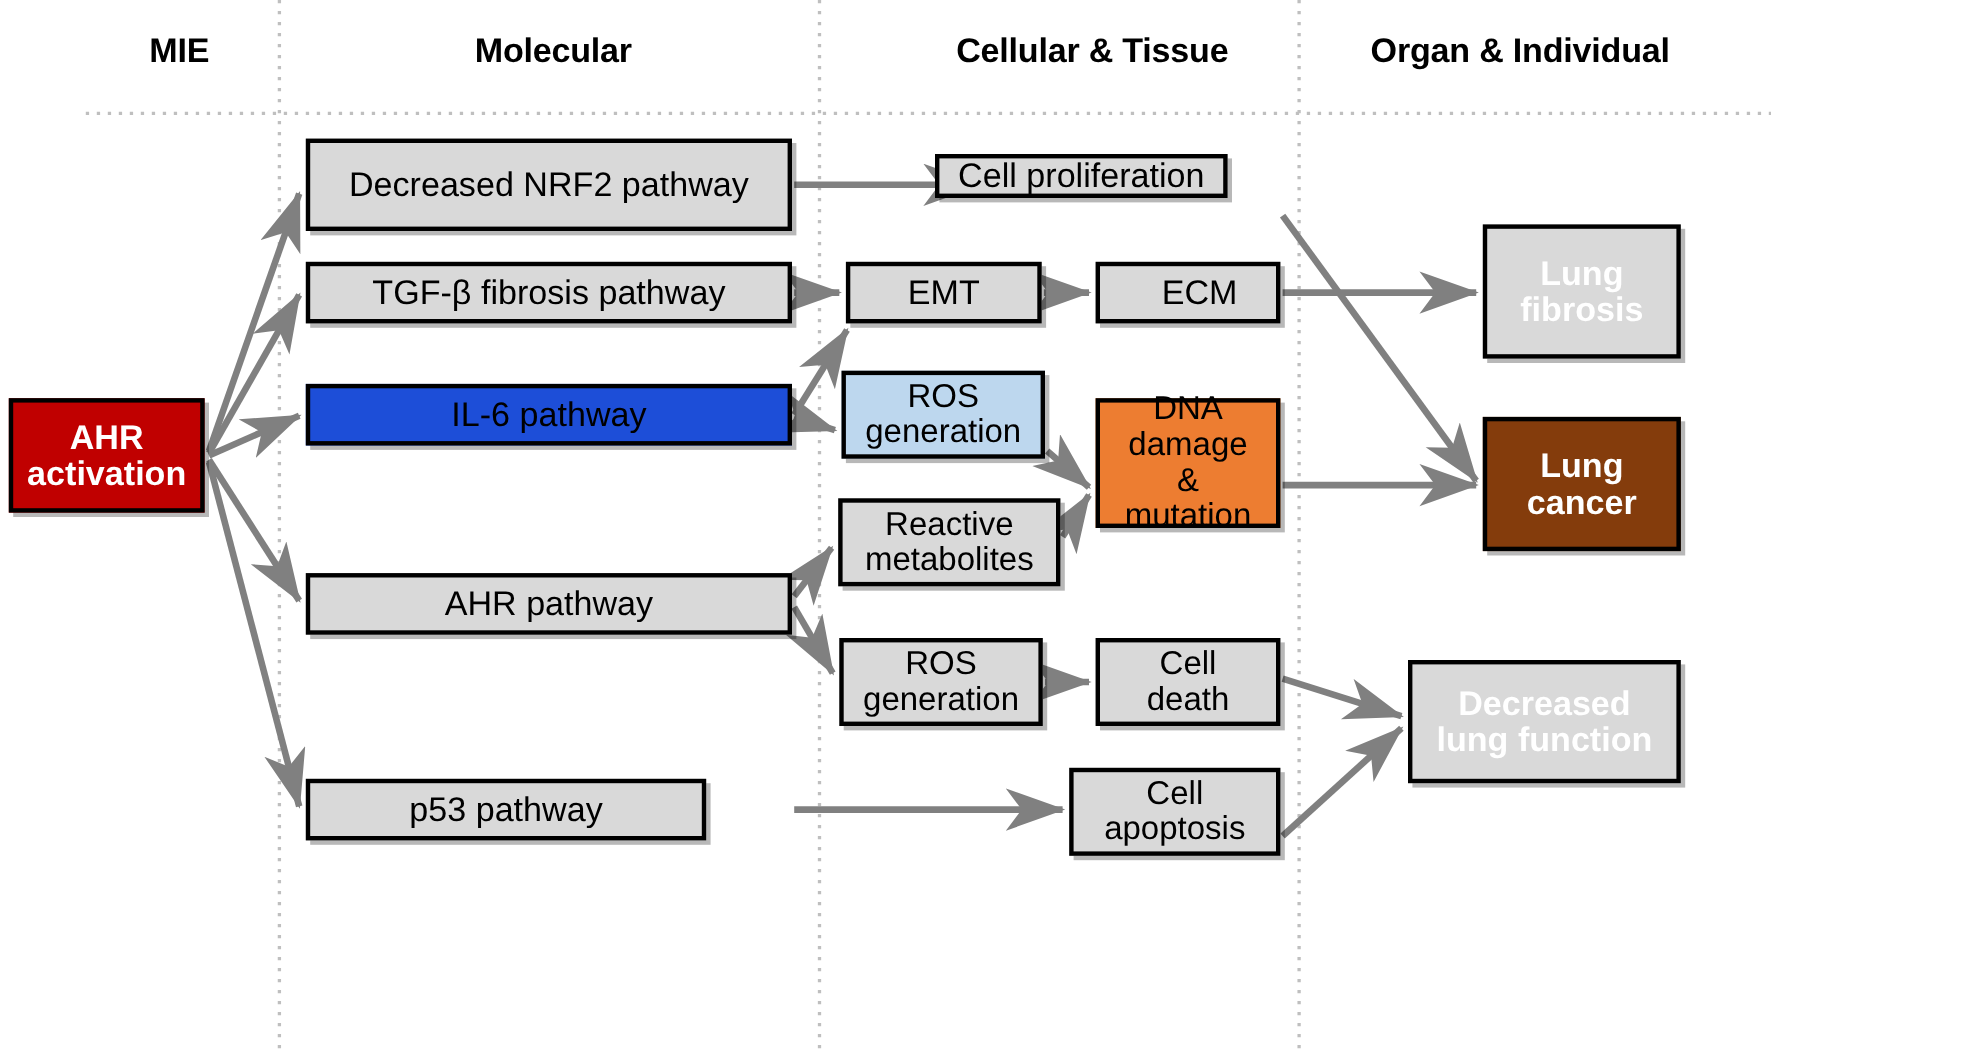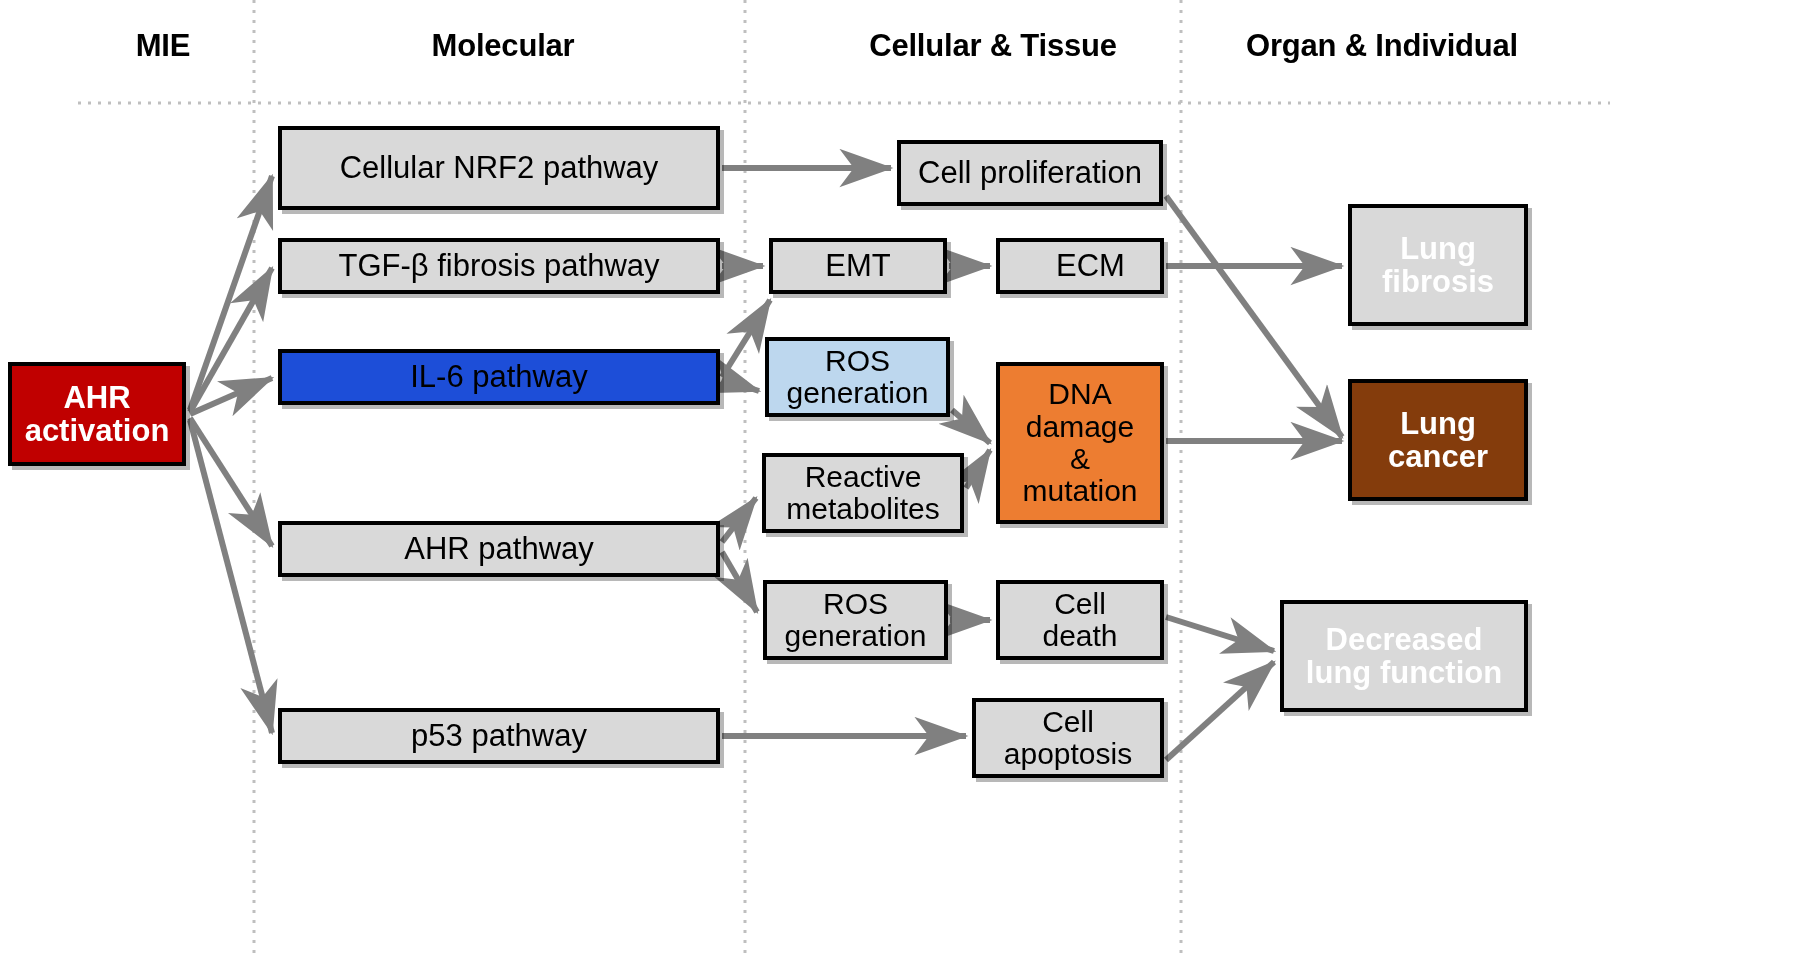--- a/index.html
+++ b/index.html
@@ -113,40 +113,40 @@
   <div class="col-header" style="left:503px; top:28px;">Molecular</div>
   <div class="col-header" style="left:960px; top:28px;margin-left:33px;">Cellular &amp; Tissue</div>
   <div class="col-header" style="left:1382px; top:28px;">Organ &amp; Individual</div>
 
   <div class="node fill-red fs-31" style="left:8px; top:362px; width:178px; height:104px;">
     <span class="node-label">AHR
 activation</span>
   </div>
 
   <div class="node fill-gray fs-31" style="left:278px; top:126px; width:442px; height:84px;">
-    <span class="node-label">Cellular NRF2 pathway</span>
+    <span class="node-label">Decreased NRF2 pathway</span>
   </div>
 
   <div class="node fill-gray fs-31" style="left:278px; top:238px; width:442px; height:56px;">
     <span class="node-label">TGF-β fibrosis pathway</span>
   </div>
 
   <div class="node fill-yellow fs-31" style="left:278px; top:349px; width:442px; height:56px;">
     <span class="node-label">IL-6 pathway</span>
   </div>
 
   <div class="node fill-gray fs-31" style="left:278px; top:521px; width:442px; height:56px;">
     <span class="node-label">AHR pathway</span>
   </div>
 
-  <div class="node fill-gray fs-31" style="left:278px; top:708px; width:442px; height:56px;">
+  <div class="node fill-gray fs-31" style="left:278px; top:708px; width:364px; height:56px;">
     <span class="node-label">p53 pathway</span>
   </div>
 
-  <div class="node fill-gray fs-31" style="left:897px; top:140px; width:266px; height:66px;">
+  <div class="node fill-gray fs-31" style="left:850px; top:140px; width:266px; height:40px;">
     <span class="node-label">Cell proliferation</span>
   </div>
 
   <div class="node fill-gray fs-31" style="left:769px; top:238px; width:178px; height:56px;">
     <span class="node-label">EMT</span>
   </div>
 
   <div class="node fill-gray fs-31" style="left:996px; top:238px; width:168px; height:56px;padding-left:21px;">
     <span class="node-label">ECM</span>
   </div>
@@ -154,21 +154,21 @@
   <div class="node fill-blue fs-30" style="left:765px; top:337px; width:185px; height:80px;">
     <span class="node-label">ROS
 generation</span>
   </div>
 
   <div class="node fill-gray fs-30" style="left:762px; top:453px; width:202px; height:80px;">
     <span class="node-label">Reactive
 metabolites</span>
   </div>
 
-  <div class="node fill-orange fs-30" style="left:996px; top:362px; width:168px; height:162px;">
+  <div class="node fill-orange fs-30" style="left:996px; top:362px; width:168px; height:118px;">
     <span class="node-label">DNA
 damage
 &amp;
 mutation</span>
   </div>
 
   <div class="node fill-gray fs-30" style="left:763px; top:580px; width:185px; height:80px;">
     <span class="node-label">ROS
 generation</span>
   </div>

